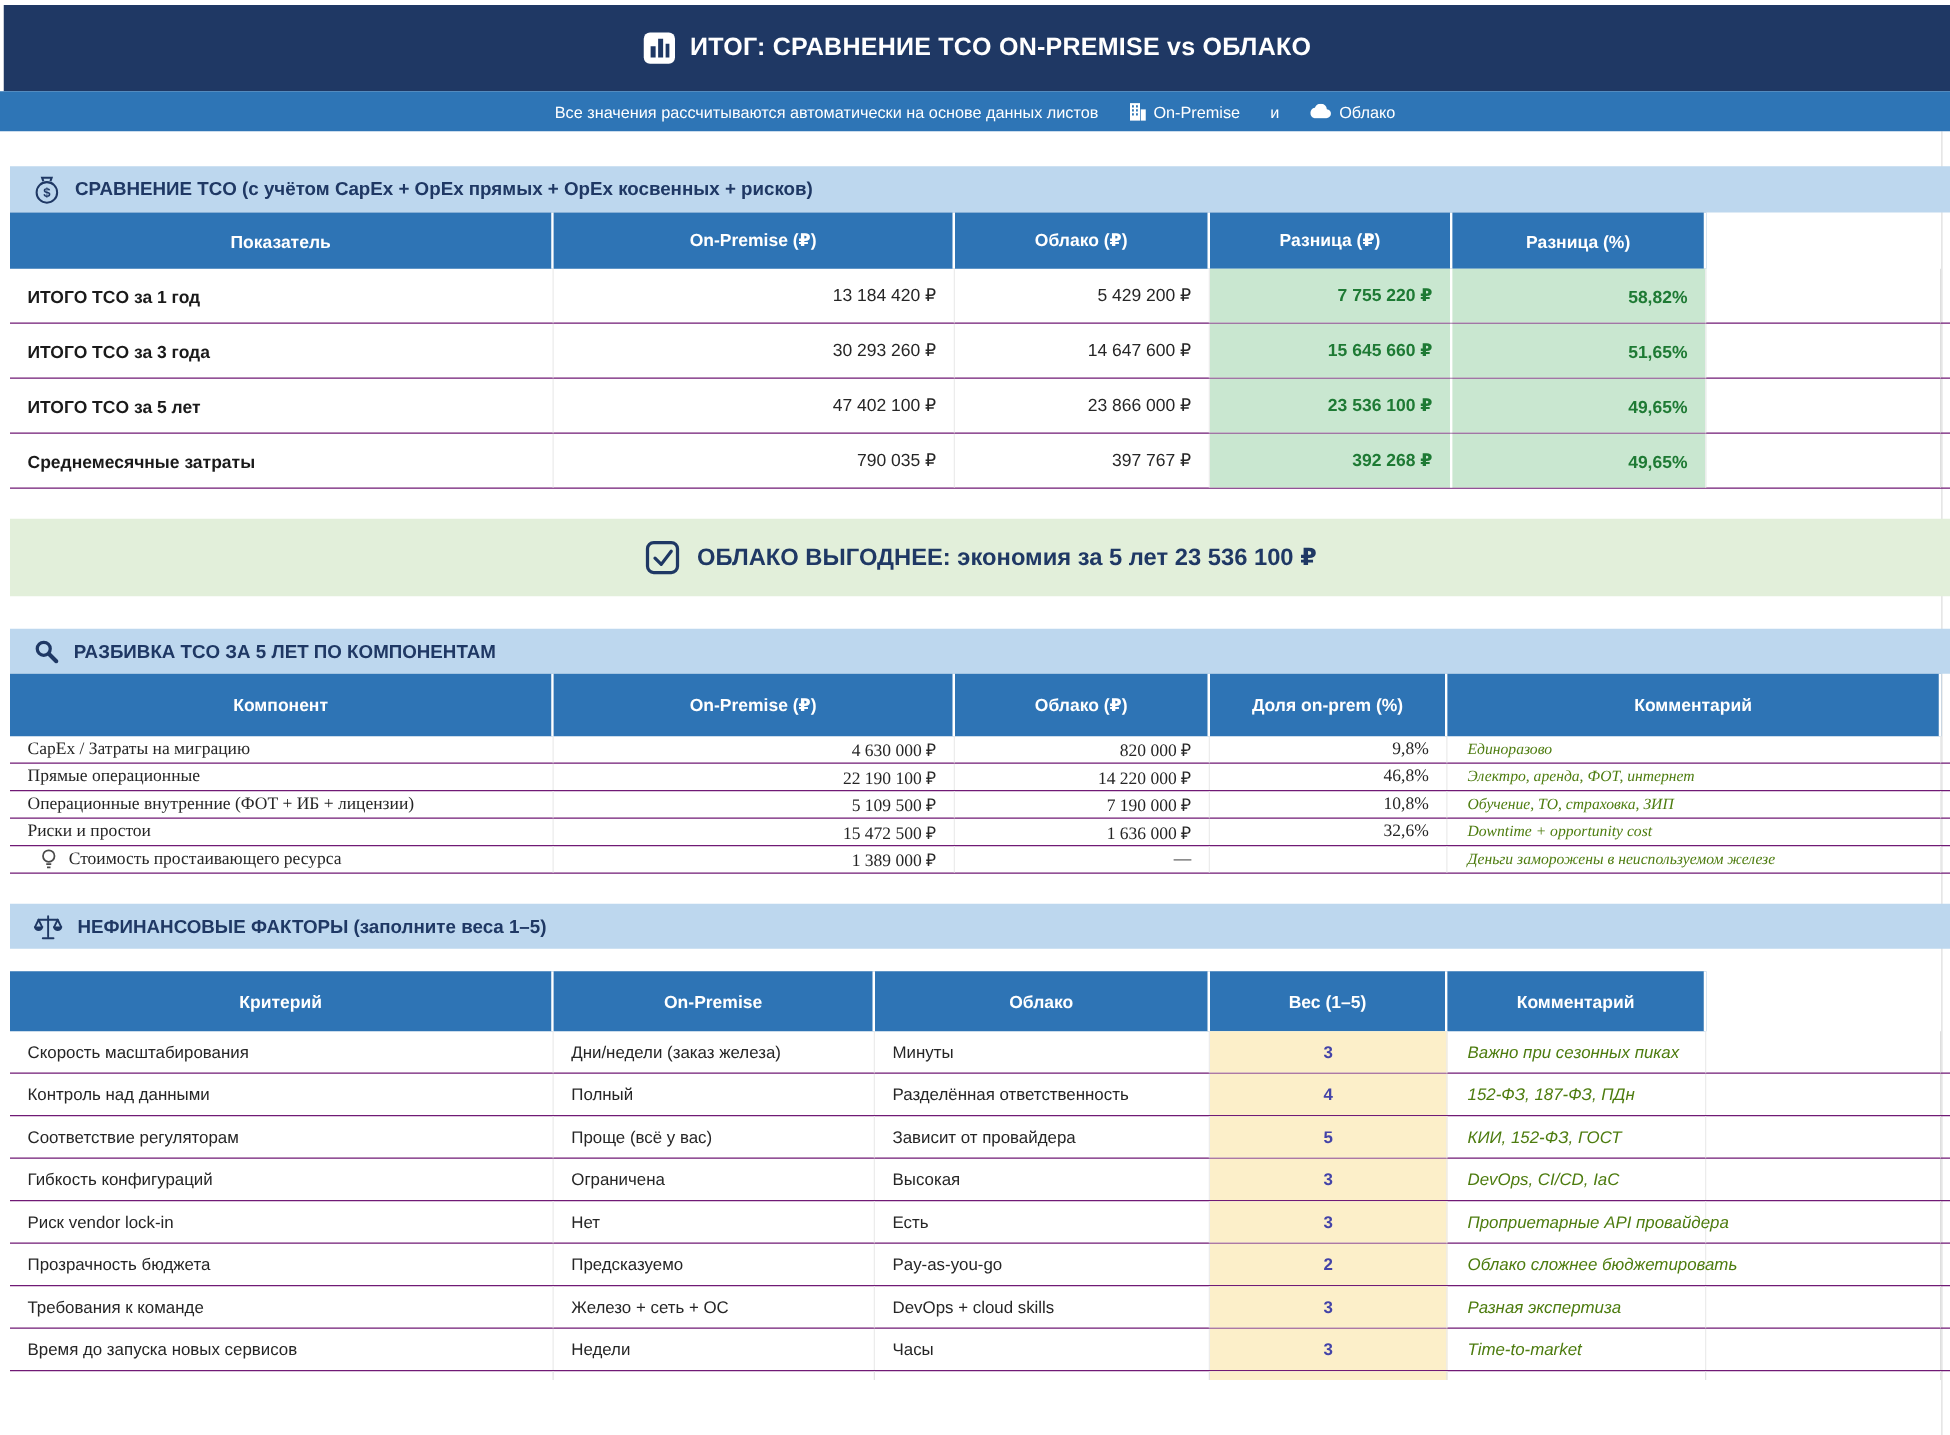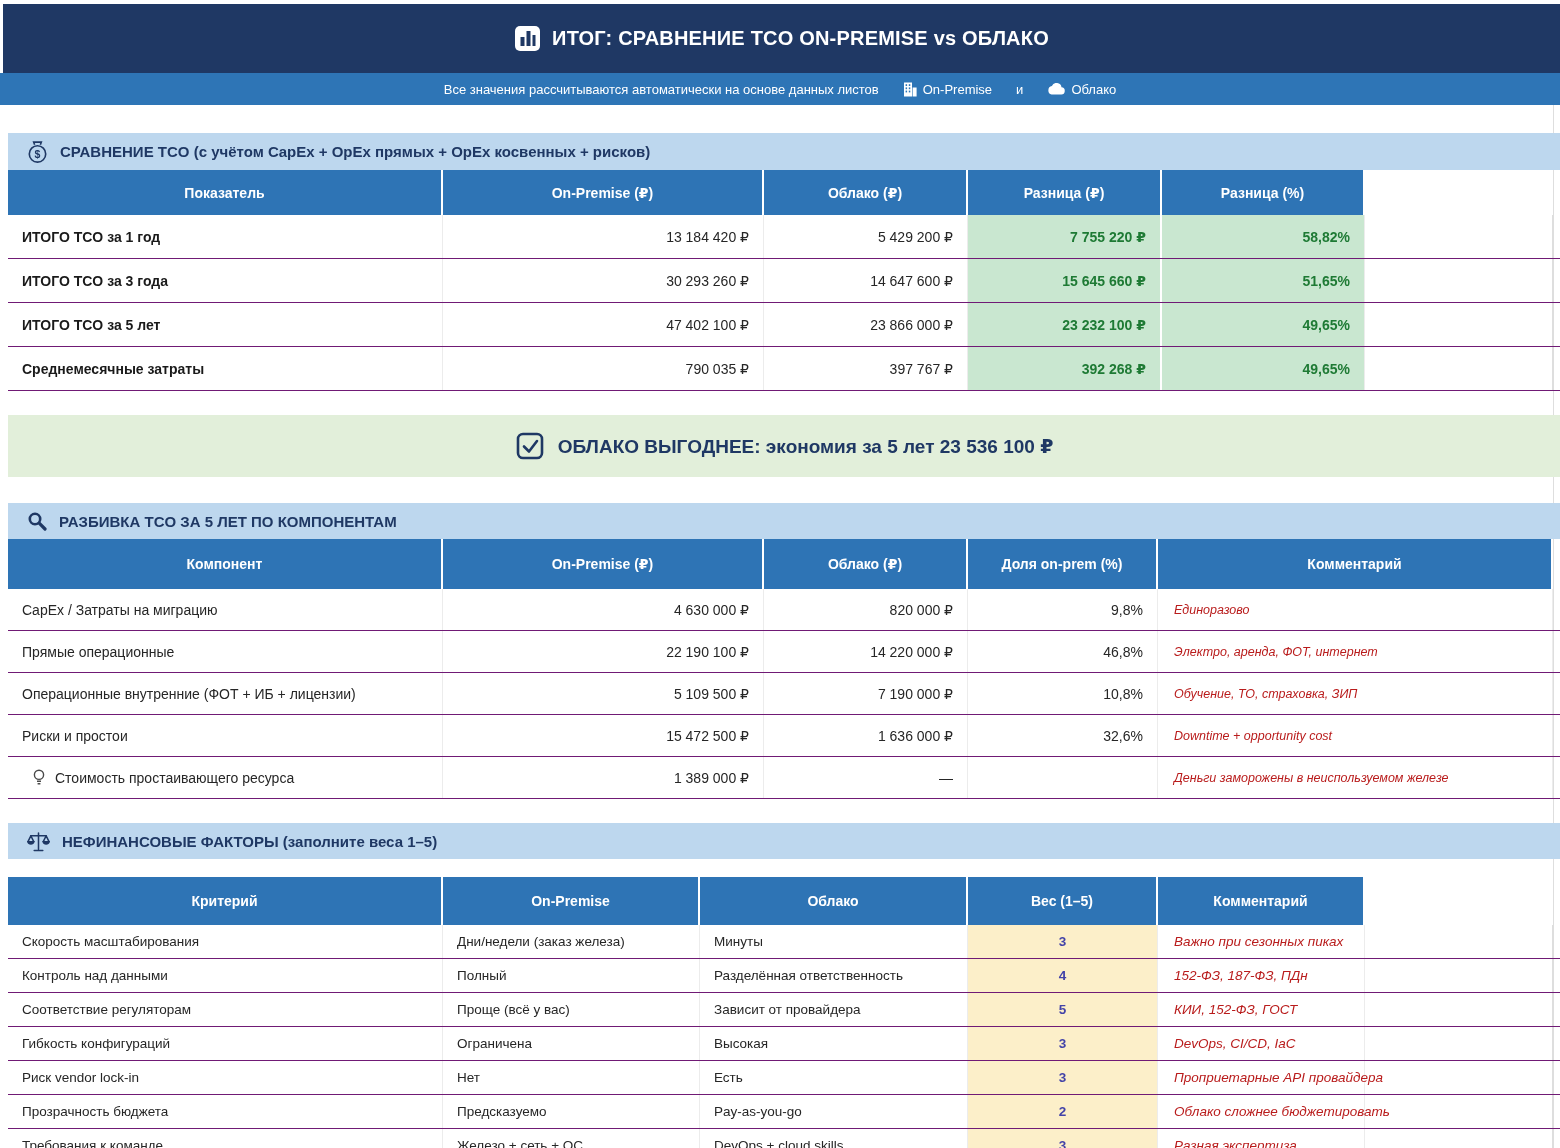--- a/index.html
+++ b/index.html
@@ -76,41 +76,41 @@
   .lbl { justify-content: flex-start; padding-left: 14px; }
   .num { justify-content: flex-end; padding-right: 14px; }
   .bold { font-weight: bold; color: #1A1A1A; }
 
   .green {
     background: #C9E7D0; color: #1E7A34; font-weight: bold;
   }
   .green.gapR { border-right: 2px solid #ffffff !important; }
 
   .comment {
-    font-style: italic; color: #b91c1c; font-size: 12.5px;
+    font-style: italic; color: #4d7c0f; font-size: 12.5px;
     padding-left: 16px; justify-content: flex-start;
   }
   .weight {
     background: #FCEFC9; color: #4343A8; font-weight: bold;
     justify-content: center;
   }
   .ghost { background: transparent; border-right: none !important; }
   .ghostline {
     background: linear-gradient(to right, transparent 187px, #DEDEDE 187px, #DEDEDE 188px, transparent 188px);
   }
 
   
   .t1 .c1 { width: 435px; } .t1 .c2 { width: 321px; } .t1 .c3 { width: 204px; }
   .t1 .c4 { width: 194px; } .t1 .c5 { width: 203px; } .t1 .cg { width: 195px; }
   .t1 .hrow { height: 45px; } .t1 .drow { height: 44px; }
 
   
   .t2 .c1 { width: 435px; } .t2 .c2 { width: 321px; } .t2 .c3 { width: 204px; }
   .t2 .c4 { width: 190px; } .t2 .c5 { width: 395px; } .t2 .cg { width: 7px; }
-  .t2 .hrow { height: 50px; } .t2 .drow { height: 42px; }
+  .t2 .hrow { height: 50px; } .t2 .drow { height: 22px; font-family: Liberation Serif, serif; }
 
   
   .t3 .c1 { width: 435px; } .t3 .c2 { width: 257px; } .t3 .c3 { width: 268px; }
   .t3 .c4 { width: 190px; } .t3 .c5 { width: 207px; } .t3 .cg { width: 195px; }
   .t3 .hrow { height: 48px; margin-top: 18px; } .t3 .drow { height: 34px; }
   .t3 .cell { font-size: 13.5px; }
   .t3 .hrow .cell { font-size: 14px; }
 
   .banner {
     margin-left: 8px;
@@ -203,21 +203,21 @@
         <div class="cell c2 num">30 293 260 ₽</div>
         <div class="cell c3 num">14 647 600 ₽</div>
         <div class="cell c4 num green gapR">15 645 660 ₽</div>
         <div class="cell c5 num green">51,65%</div>
         <div class="cell cg ghost ghostline"></div>
       </div>
       <div class="trow drow">
         <div class="cell c1 lbl bold">ИТОГО TCO за 5 лет</div>
         <div class="cell c2 num">47 402 100 ₽</div>
         <div class="cell c3 num">23 866 000 ₽</div>
-        <div class="cell c4 num green gapR">23 232 100 ₽</div>
+        <div class="cell c4 num green gapR">23 536 100 ₽</div>
         <div class="cell c5 num green">49,65%</div>
         <div class="cell cg ghost ghostline"></div>
       </div>
       <div class="trow drow">
         <div class="cell c1 lbl bold">Среднемесячные затраты</div>
         <div class="cell c2 num">790 035 ₽</div>
         <div class="cell c3 num">397 767 ₽</div>
         <div class="cell c4 num green gapR">392 268 ₽</div>
         <div class="cell c5 num green">49,65%</div>
         <div class="cell cg ghost ghostline"></div>

